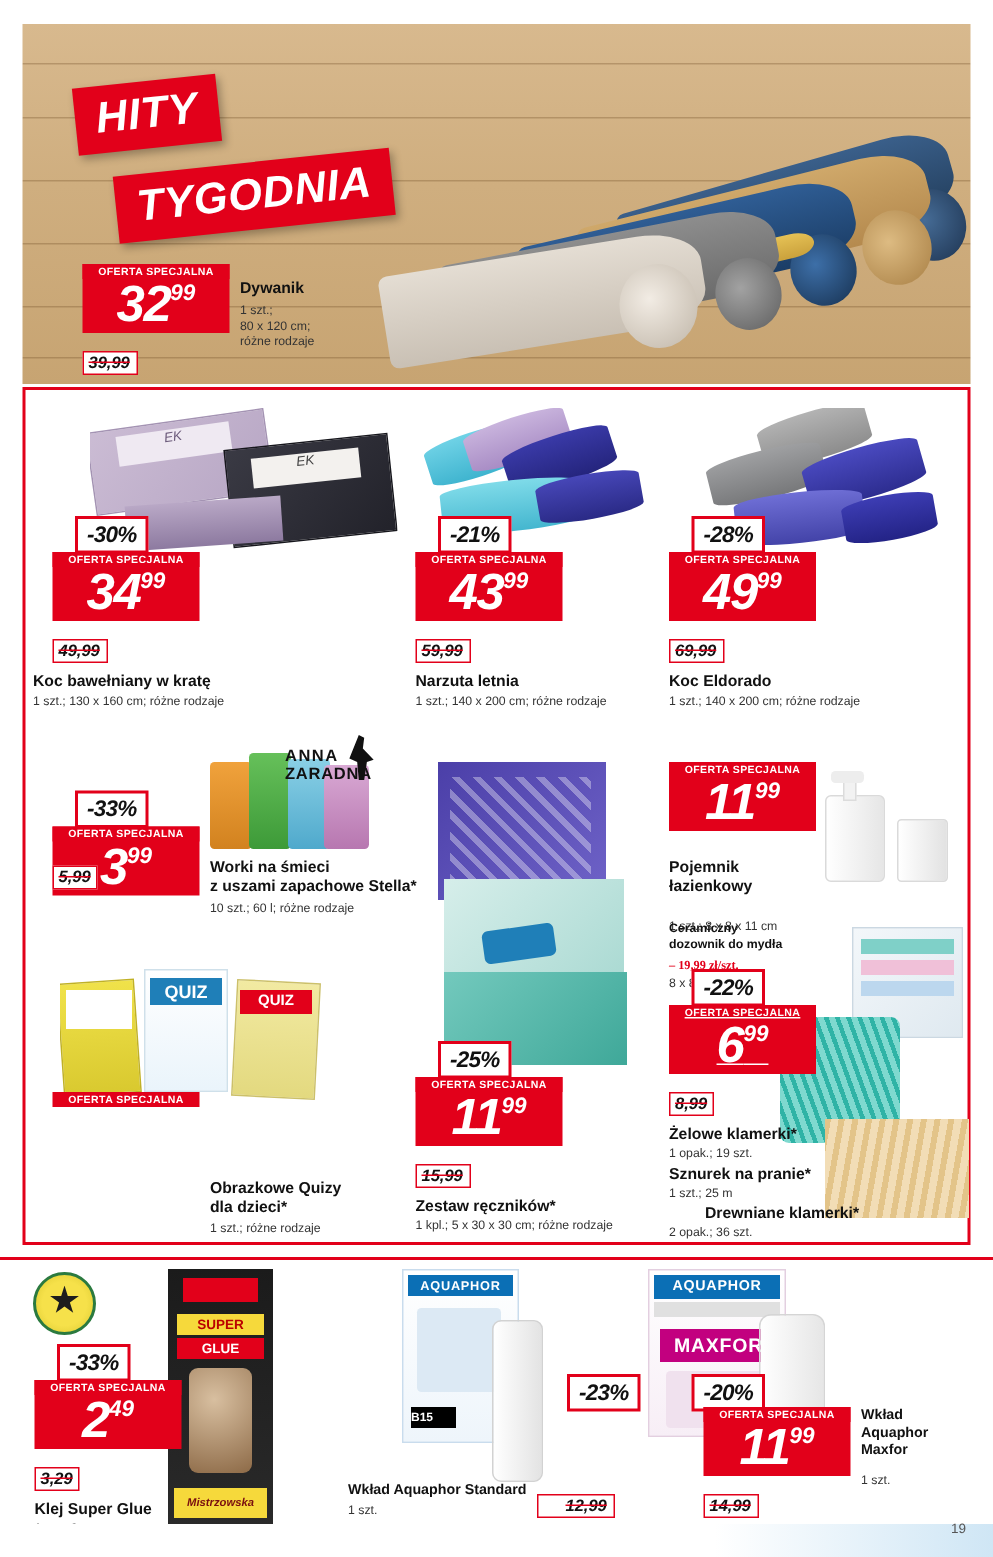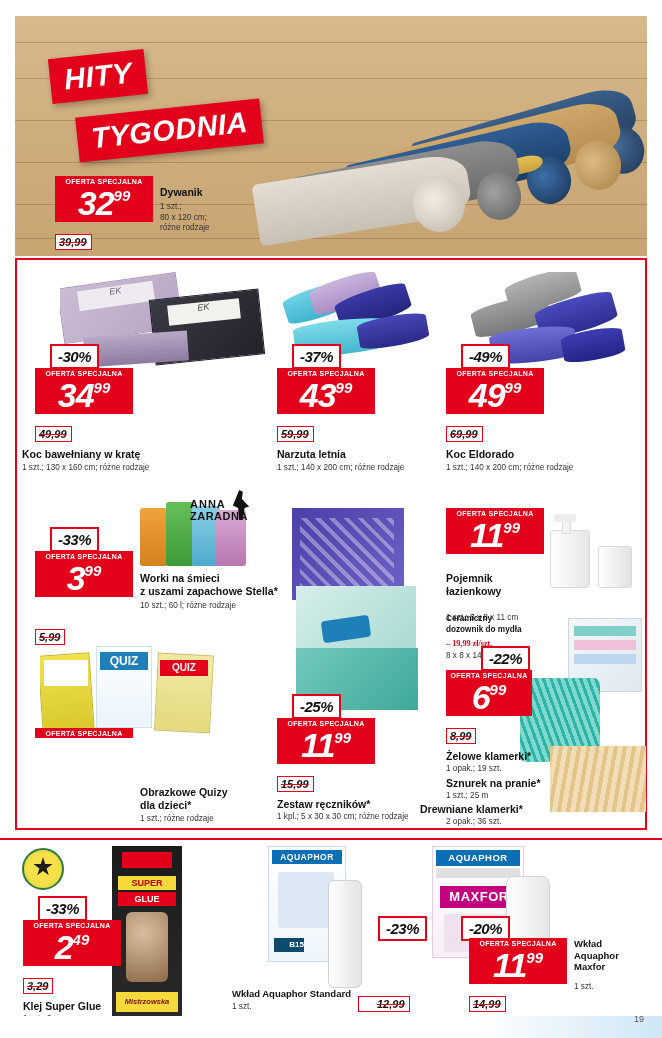--- a/index.html
+++ b/index.html
@@ -215,30 +215,30 @@
 
   <div class="discount" style="left:50px; top:344px;">-30%</div>
   <div class="badge" style="left:35px; top:368px; width:98px;">
     <span class="offer">OFERTA SPECJALNA</span>
     <span class="price"><span class="int">34</span><span class="dec">99</span></span>
   </div>
   <div class="oldprice" style="left:35px; top:426px;">49,99</div>
   <div class="ptitle" style="left:22px; top:448px;">Koc bawełniany w kratę</div>
   <div class="pdesc" style="left:22px; top:463px;">1 szt.; 130 x 160 cm; różne rodzaje</div>
 
-  <div class="discount" style="left:292px; top:344px;">-37%</div>
+  <div class="discount" style="left:292px; top:344px;">-21%</div>
   <div class="badge" style="left:277px; top:368px; width:98px;">
     <span class="offer">OFERTA SPECJALNA</span>
     <span class="price"><span class="int">43</span><span class="dec">99</span></span>
   </div>
   <div class="oldprice" style="left:277px; top:426px;">59,99</div>
   <div class="ptitle" style="left:277px; top:448px;">Narzuta letnia</div>
   <div class="pdesc" style="left:277px; top:463px;">1 szt.; 140 x 200 cm; różne rodzaje</div>
 
-  <div class="discount" style="left:461px; top:344px;">-49%</div>
+  <div class="discount" style="left:461px; top:344px;">-28%</div>
   <div class="badge" style="left:446px; top:368px; width:98px;">
     <span class="offer">OFERTA SPECJALNA</span>
     <span class="price"><span class="int">49</span><span class="dec">99</span></span>
   </div>
   <div class="oldprice" style="left:446px; top:426px;">69,99</div>
   <div class="ptitle" style="left:446px; top:448px;">Koc Eldorado</div>
   <div class="pdesc" style="left:446px; top:463px;">1 szt.; 140 x 200 cm; różne rodzaje</div>
 
   <div class="photo" style="left:140px; top:492px; width:110px; height:80px;">
     <div style="position:absolute;left:0;top:16px;width:28px;height:58px;background:linear-gradient(180deg,#f0a23c,#d2821f);border-radius:3px;"></div>
@@ -248,21 +248,21 @@
   </div>
   <div class="smallnote" style="left:190px; top:497px; font-size:11px; font-weight:bold; letter-spacing:1px; color:#111;">ANNA</div>
   <div class="smallnote" style="left:190px; top:509px; font-size:11px; font-weight:bold; letter-spacing:.5px; color:#111;">ZARADNA</div>
   <div style="position:absolute;left:232px;top:490px;width:18px;height:30px;background:#111;clip-path:polygon(40% 0,60% 6%,55% 30%,95% 55%,70% 60%,60% 100%,40% 100%,34% 60%,5% 52%);"></div>
 
   <div class="discount" style="left:50px; top:527px;">-33%</div>
   <div class="badge" style="left:35px; top:551px; width:98px;">
     <span class="offer">OFERTA SPECJALNA</span>
     <span class="price"><span class="int">3</span><span class="dec">99</span></span>
   </div>
-  <div class="oldprice" style="left:35px; top:629px;">5,99</div>
+  <div class="oldprice" style="left:35px; top:577px;">5,99</div>
   <div class="ptitle" style="left:140px; top:572px; white-space:pre-line; width:150px;">Worki na śmieci
 z uszami zapachowe Stella*</div>
   <div class="pdesc" style="left:140px; top:601px;">10 szt.; 60 l; różne rodzaje</div>
 
   <div class="photo" style="left:292px; top:508px; width:130px; height:210px;">
     <div style="position:absolute;left:0;top:0;width:112px;height:92px;background:linear-gradient(135deg,#4b3fa8,#6f63c8);"></div>
     <div style="position:absolute;left:8px;top:10px;width:94px;height:70px;background:repeating-linear-gradient(45deg,rgba(255,255,255,.35) 0 4px,transparent 4px 10px);"></div>
     <div style="position:absolute;left:4px;top:78px;width:120px;height:74px;background:linear-gradient(135deg,#d6eeea,#a9d9d2);"></div>
     <div style="position:absolute;left:4px;top:140px;width:122px;height:62px;background:linear-gradient(135deg,#73c9bd,#3fa899);"></div>
     <div style="position:absolute;left:30px;top:110px;width:48px;height:22px;background:#1f7fb8;border-radius:4px;transform:rotate(-8deg);"></div>
@@ -312,31 +312,31 @@
   <div class="pdesc" style="left:140px; top:814px;">1 szt.; różne rodzaje</div>
 
   <div class="photo" style="left:520px; top:618px; width:128px; height:198px;">
     <div style="position:absolute;left:48px;top:0;width:74px;height:74px;background:linear-gradient(135deg,#f3f7fa,#dfe9f0);border:1px solid #cbd8e2;"></div>
     <div style="position:absolute;left:54px;top:8px;width:62px;height:10px;background:#7fd0c8;"></div>
     <div style="position:absolute;left:54px;top:22px;width:62px;height:10px;background:#f0c0d8;"></div>
     <div style="position:absolute;left:54px;top:36px;width:62px;height:10px;background:#bcd7ee;"></div>
     <div style="position:absolute;left:0;top:60px;width:80px;height:84px;background:repeating-linear-gradient(70deg,#2fb3a6 0 3px,#7fd9cf 3px 7px);border-radius:6px;"></div>
     <div style="position:absolute;left:30px;top:128px;width:96px;height:66px;background:repeating-linear-gradient(100deg,#e3c489 0 4px,#f2ddb6 4px 9px);"></div>
   </div>
-  <div class="discount" style="left:461px; top:646px;margin-left:20px;">-22%</div>
-  <div class="badge" style="left:446px; top:670px; width:86px;">
+  <div class="discount" style="left:461px; top:646px;">-22%</div>
+  <div class="badge" style="left:446px; top:670px; width:98px;text-decoration:underline;">
     <span class="offer">OFERTA SPECJALNA</span>
     <span class="price"><span class="int">6</span><span class="dec">99</span></span>
   </div>
   <div class="oldprice" style="left:446px; top:728px;">8,99</div>
   <div class="ptitle" style="left:446px; top:750px;">Żelowe klamerki*</div>
   <div class="pdesc" style="left:446px; top:764px;">1 opak.; 19 szt.</div>
   <div class="ptitle" style="left:446px; top:777px;">Sznurek na pranie*</div>
   <div class="pdesc" style="left:446px; top:791px;">1 szt.; 25 m</div>
-  <div class="ptitle" style="left:420px; top:803px;text-align:center;">Drewniane klamerki*</div>
+  <div class="ptitle" style="left:470px; top:803px;text-align:center;">Drewniane klamerki*</div>
   <div class="pdesc" style="left:446px; top:817px;">2 opak.; 36 szt.</div>
 
   <div class="sep" style="left:0; top:838px; width:662px;"></div>
 
   <div style="position:absolute;left:22px;top:848px;width:42px;height:42px;background:radial-gradient(circle,#f6e14a 55%,#d9c62d 100%);border-radius:50%;border:2px solid #2b7a3f;"></div>
   <div style="position:absolute;left:33px;top:857px;width:20px;height:20px;background:#1d1d1d;clip-path:polygon(50% 0,61% 35%,98% 35%,68% 57%,79% 91%,50% 70%,21% 91%,32% 57%,2% 35%,39% 35%);"></div>
 
   <div class="photo" style="left:112px; top:846px; width:70px; height:172px;">
     <div style="position:absolute;left:0;top:0;width:70px;height:172px;background:linear-gradient(180deg,#1b1b1b,#2a2a2a);"></div>
     <div style="position:absolute;left:10px;top:6px;width:50px;height:16px;background:#e2001a;"></div>
@@ -352,21 +352,21 @@
     <span class="price"><span class="int">2</span><span class="dec">49</span></span>
   </div>
   <div class="oldprice" style="left:23px; top:978px;">3,29</div>
   <div class="ptitle" style="left:23px; top:1000px;">Klej Super Glue</div>
   <div class="pdesc" style="left:23px; top:1014px;">1 szt.; 2 g</div>
 
   <div class="photo" style="left:268px; top:846px; width:110px; height:148px;">
     <div style="position:absolute;left:0;top:0;width:78px;height:116px;background:linear-gradient(180deg,#ffffff,#eef5fb);border:1px solid #c9dced;"></div>
     <div style="position:absolute;left:4px;top:4px;width:70px;height:14px;background:#0b6fb5;color:#fff;font-size:8.5px;font-weight:bold;text-align:center;line-height:14px;letter-spacing:.5px;">AQUAPHOR</div>
     <div style="position:absolute;left:10px;top:26px;width:56px;height:56px;background:#dce9f4;border-radius:3px;"></div>
-    <div style="position:absolute;left:6px;top:92px;width:30px;height:14px;background:#0c4a6e;color:#fff;font-size:8px;font-weight:bold;text-align:right;line-height:14px;">B15</div>
+    <div style="position:absolute;left:6px;top:92px;width:30px;height:14px;background:#000000;color:#fff;font-size:8px;font-weight:bold;text-align:left;line-height:14px;">B15</div>
     <div style="position:absolute;left:60px;top:34px;width:34px;height:108px;background:linear-gradient(90deg,#ffffff,#e3e3e3);border-radius:6px;border:1px solid #d2d2d2;"></div>
   </div>
   <div class="ptitle" style="left:232px; top:988px; font-size:9.5px;">Wkład Aquaphor Standard</div>
   <div class="pdesc" style="left:232px; top:1002px;">1 szt.</div>
   <div class="discount" style="left:378px; top:916px;">-23%</div>
   <div class="oldprice" style="left:358px; top:996px;padding-left:18px;">12,99</div>
 
   <div class="photo" style="left:432px; top:846px; width:130px; height:140px;">
     <div style="position:absolute;left:0;top:0;width:92px;height:112px;background:linear-gradient(180deg,#ffffff,#f7eef6);border:1px solid #e3cfe0;"></div>
     <div style="position:absolute;left:4px;top:4px;width:84px;height:16px;background:#0b6fb5;color:#fff;font-size:9.5px;font-weight:bold;text-align:center;line-height:16px;letter-spacing:.5px;">AQUAPHOR</div>

